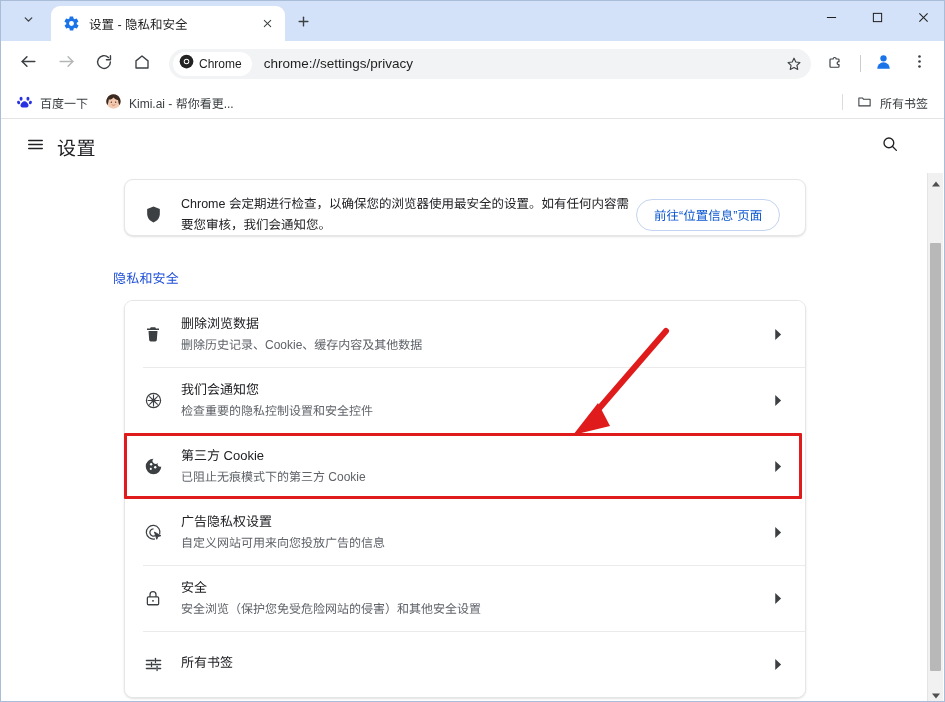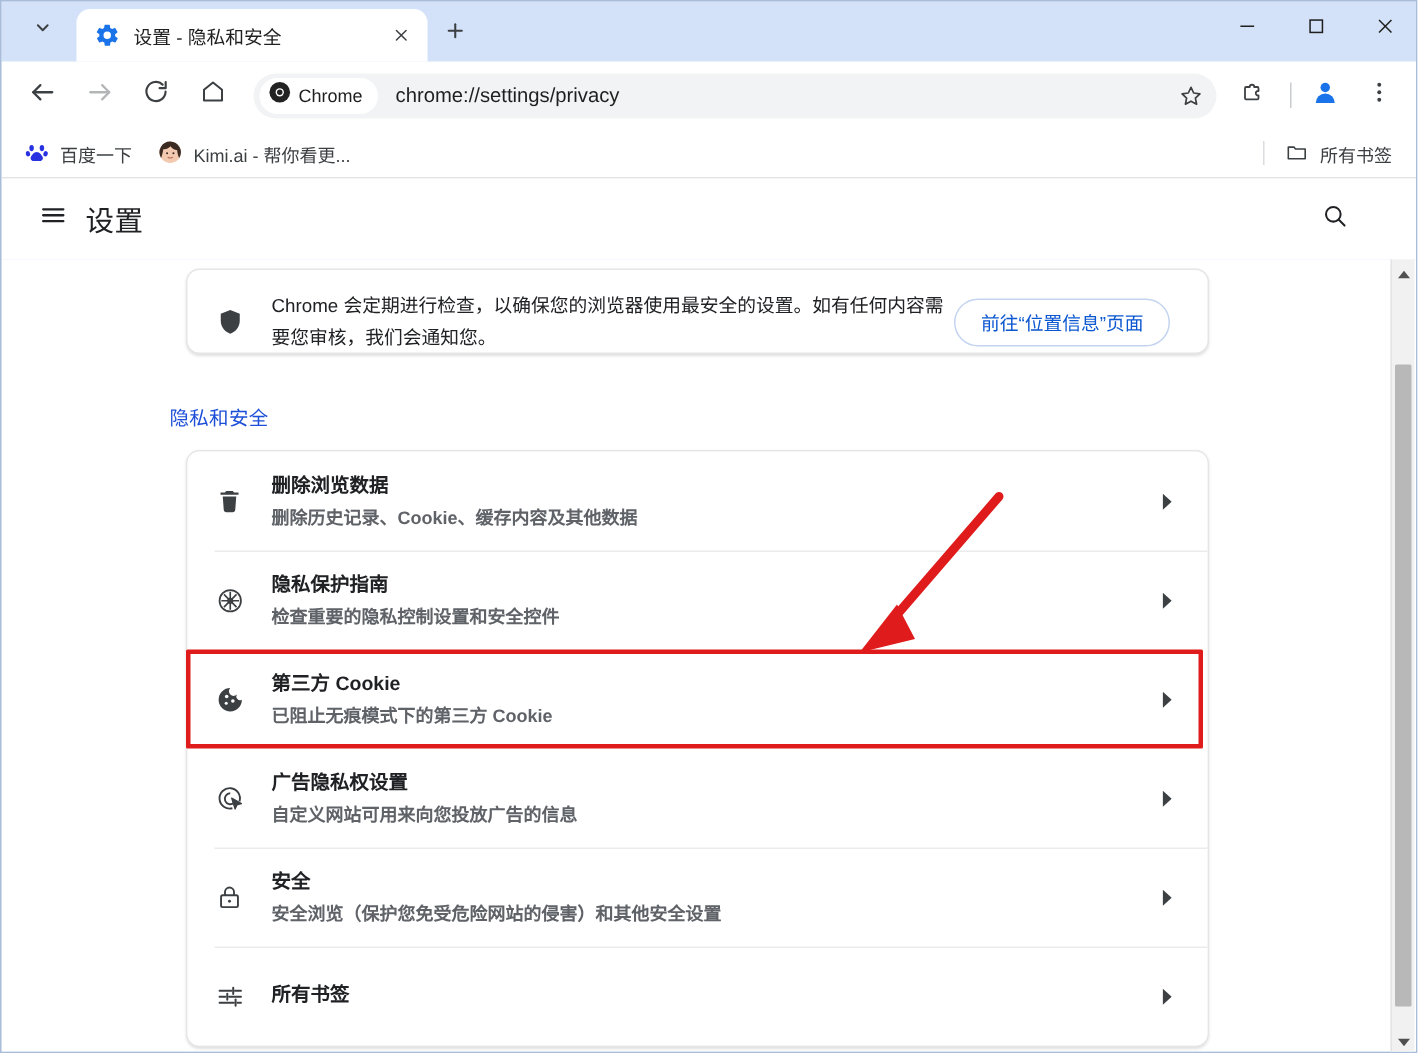--- a/index.html
+++ b/index.html
@@ -242,21 +242,20 @@
     box-shadow: 0 1px 2px rgba(60,64,67,.16);
     overflow: hidden;
   }
   .row {
     display: flex; align-items: center;
     height: 66px;
     padding: 0 18px 0 0;
     cursor: pointer;
     position: relative;
     background: #ffffff;
-    font-weight: bold;
   }
   .row + .row::before {
     content: "";
     position: absolute; left: 18px; right: 0; top: 0;
     height: 1px; background: #ebebeb;
   }
   .row.nodivider::before { display: none; }
   .row.nodivider-next + .row::before { display: none; }
   .row-icon {
     width: 56px; flex: 0 0 56px;
@@ -562,21 +561,21 @@
             <svg width="19" height="19" viewBox="0 0 24 24" fill="none" stroke="#3c4043" stroke-width="1.5">
               <circle cx="12" cy="12" r="9"></circle>
               <line x1="12" y1="4.5" x2="12" y2="19.5" stroke-width="1.4"></line>
               <line x1="4.5" y1="12" x2="19.5" y2="12" stroke-width="1.4"></line>
               <line x1="6.7" y1="6.7" x2="17.3" y2="17.3" stroke-width="1.4"></line>
               <line x1="17.3" y1="6.7" x2="6.7" y2="17.3" stroke-width="1.4"></line>
               <circle cx="12" cy="12" r="2.6" fill="#3c4043" stroke="none"></circle>
             </svg>
           </div>
           <div class="row-text">
-            <div class="row-title">隐私保护指南</div>
+            <div class="row-title">我们会通知您</div>
             <div class="row-sub">检查重要的隐私控制设置和安全控件</div>
           </div>
           <div class="row-chevron">
             <svg width="9" height="13" viewBox="0 0 10 14" fill="#3c4043">
                 <polygon points="2.5,1 9,7 2.5,13"></polygon>
               </svg>
           </div>
         </div>
 
         <div class="row nodivider nodivider-next">

